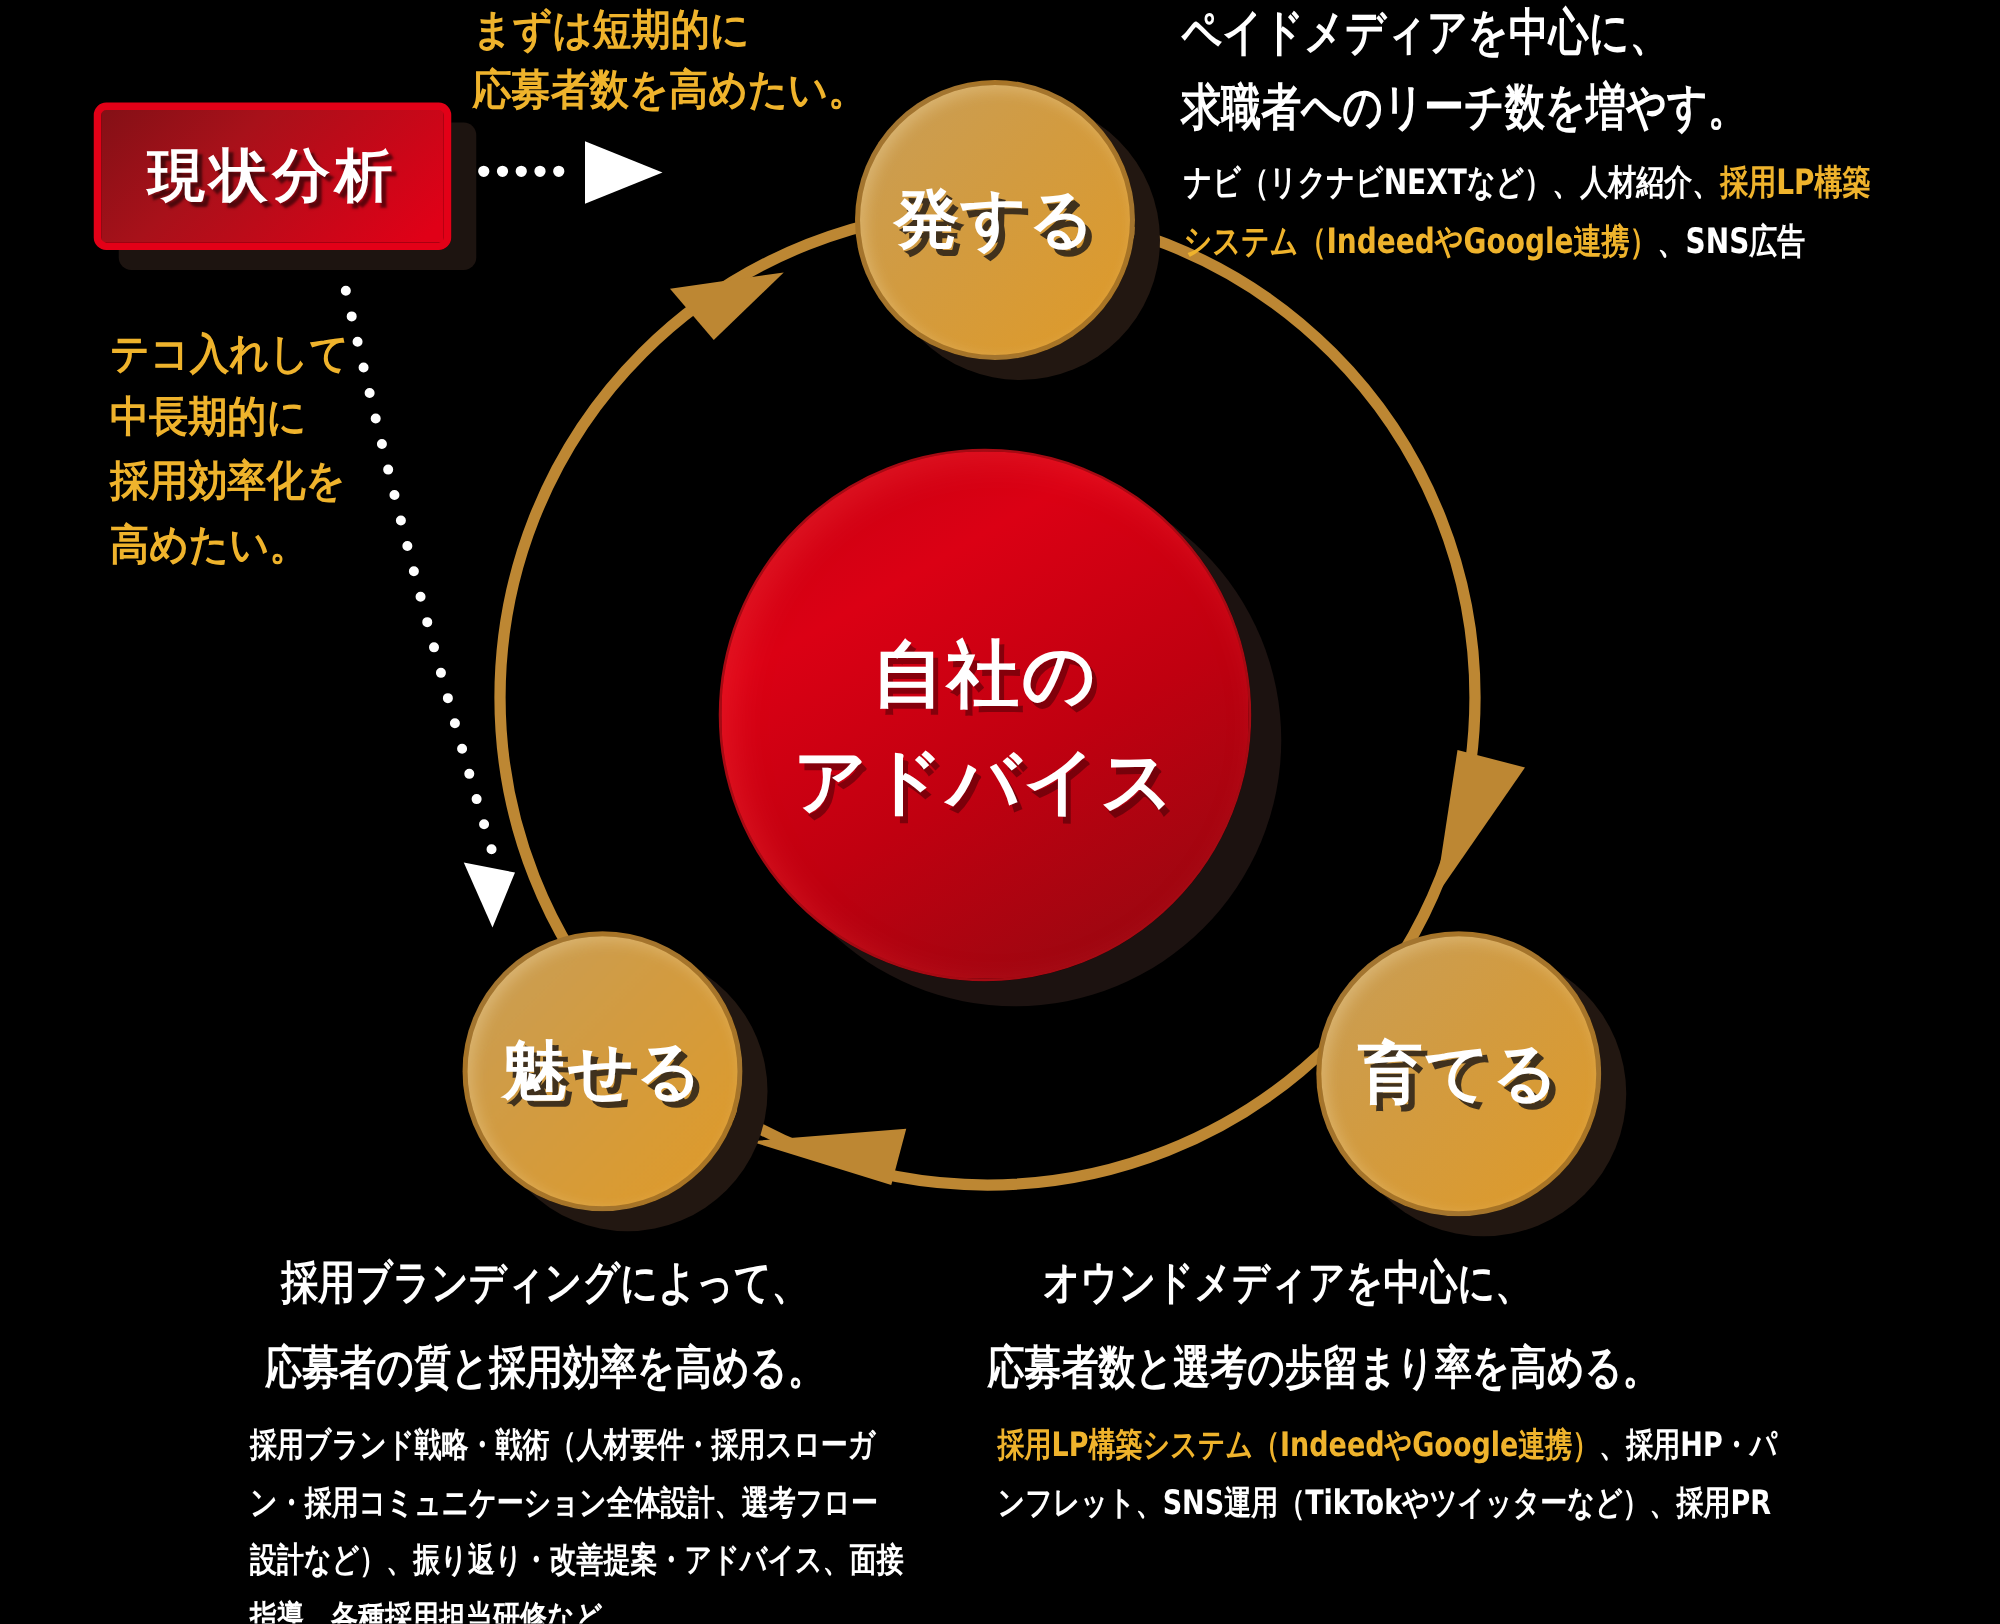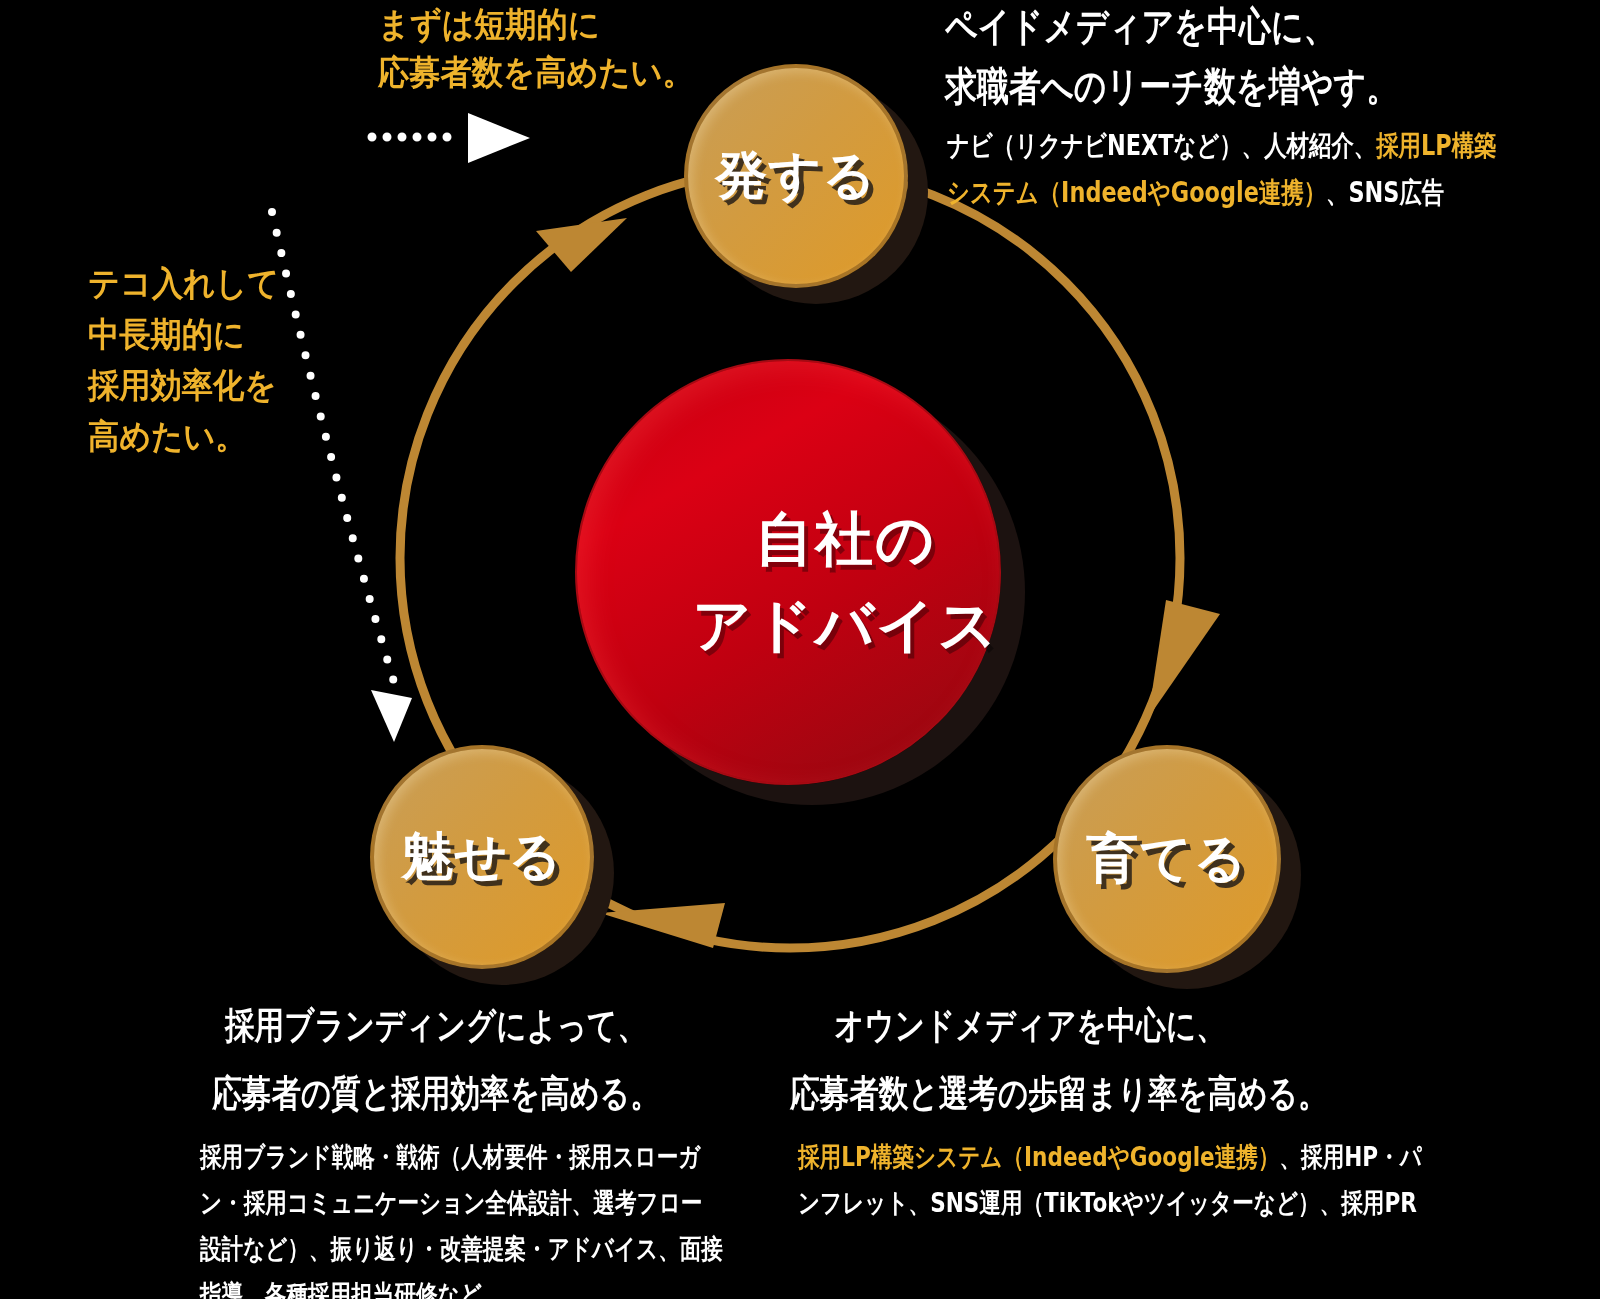--- a/index.html
+++ b/index.html
@@ -23,21 +23,21 @@
   }
   .c-emit{left:684px;top:64px;width:216px;height:216px;}
   .c-attract{left:370px;top:745px;width:216px;height:216px;}
   .c-nurture{left:1053px;top:745px;width:220px;height:220px;}
 
   .red-circle{
     position:absolute;left:575px;top:359px;width:422px;height:422px;border-radius:50%;z-index:2;
     background:linear-gradient(150deg,#c50012 0%,#db0014 28%,#c00010 58%,#8e0a11 100%);
     border:2px solid #a50a13;
     box-shadow:24px 20px 0 #1c1210, inset 10px 8px 26px rgba(255,70,70,.28);
-    display:flex;align-items:center;justify-content:flex-end;text-align:center;
+    display:flex;align-items:center;justify-content:center;text-align:center;
   }
   .red-circle .goal{
     color:#fff;font-size:58px;line-height:86px;font-weight:800;letter-spacing:2px;
     text-shadow:4px 5px 0 rgba(0,0,0,.35);transform:translateY(10px);white-space:nowrap;
   }
 
   
   .analysis-box{
     position:absolute;left:75px;top:82px;width:274px;height:106px;z-index:4;
     border-radius:10px;border:6px solid #e30017;
@@ -109,20 +109,23 @@
   <div class="gold-circle c-emit">
     <span class="label">発する</span>
   </div>
   <div class="gold-circle c-attract">
     <span class="label">魅せる</span>
   </div>
   <div class="gold-circle c-nurture">
     <span class="label">育てる</span>
   </div>
 
+  <div class="analysis-box">
+    <span class="label">現状分析</span>
+  </div>
 
   <div class="anno anno-short">
     <div>まずは短期的に</div>
     <div>応募者数を高めたい。</div>
   </div>
   <div class="anno anno-mid">
     <div>テコ入れして</div>
     <div>中長期的に</div>
     <div>採用効率化を</div>
     <div>高めたい。</div>

